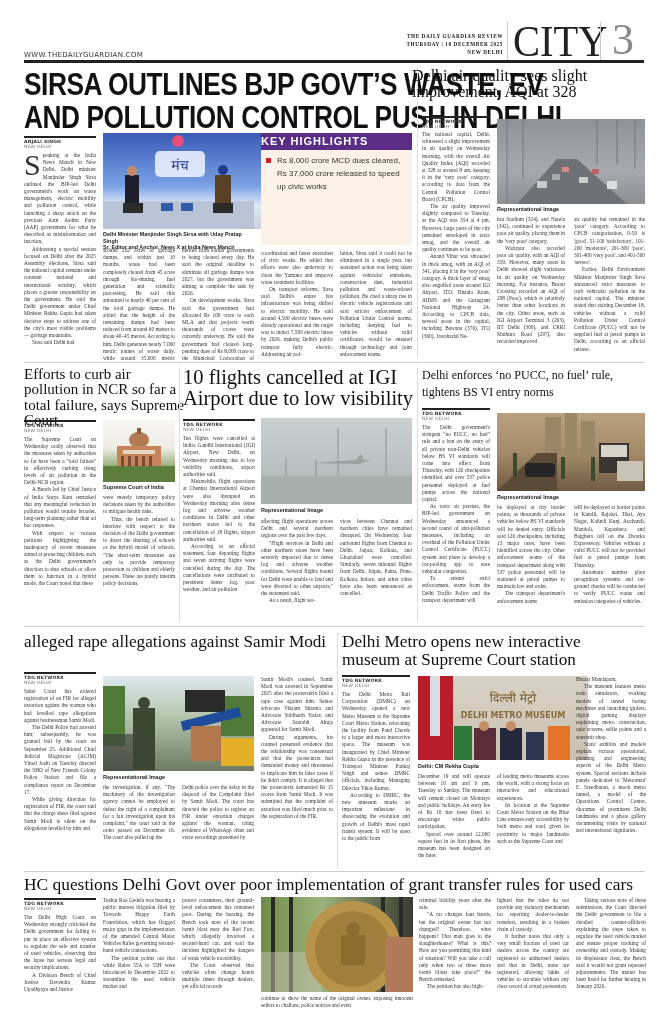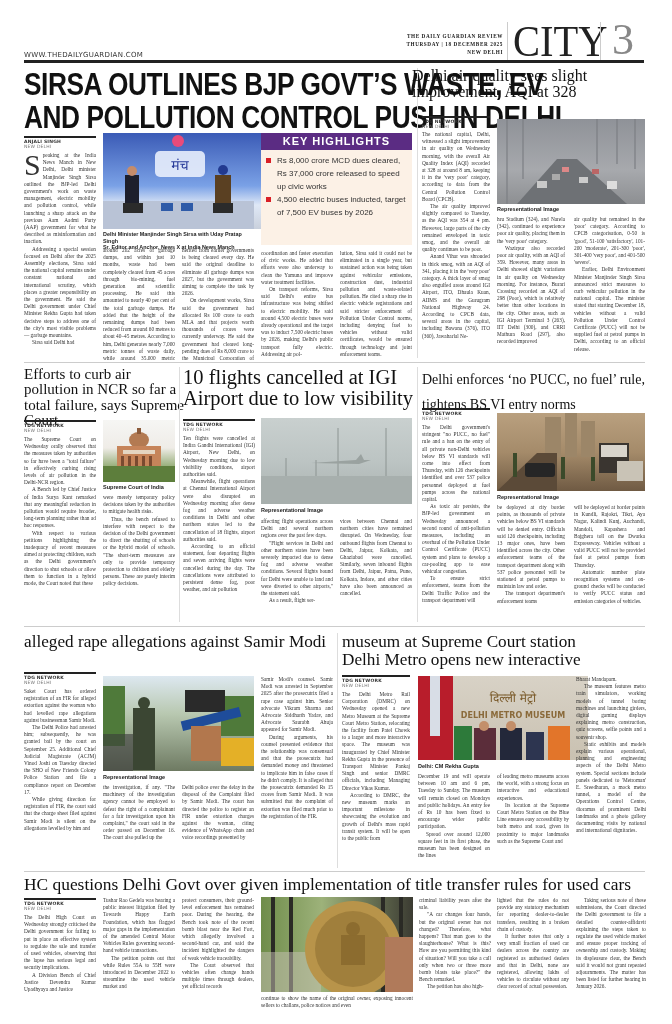--- a/index.html
+++ b/index.html
@@ -17,21 +17,21 @@
 .h-serif{font-family:"Liberation Serif",serif;color:#111;line-height:1.02}
 .byline-rule{height:2px;background:#222}
 .byline{font:bold 4.5px "DejaVu Sans",sans-serif;color:#333;letter-spacing:.2px}
 .byline-loc{font:4.5px "DejaVu Sans",sans-serif;color:#777;letter-spacing:.2px}
 .col{font:5.3px/7.2px "Liberation Serif",serif;color:#333;text-align:justify;overflow:hidden}
 .col p{text-indent:8px}
 .dropcap{float:left;font:30px/22px "Liberation Serif",serif;margin:2px 2px 0 0}
 .caption{font:bold 5.5px/7px "Liberation Sans",sans-serif;color:#222}
 .photo{overflow:hidden}
 .kh-box{background:#fcf1e6}
-.kh-title{background:#5b2c83;color:#fff;font:bold 11px "Liberation Sans",sans-serif;letter-spacing:1px;text-align:center;line-height:17px}
+.kh-title{background:#5b2c83;color:#fff;font:bold 11px "Liberation Sans",sans-serif;letter-spacing:1px;line-height:17px}
 .kh-item{font:8px/13px "Liberation Sans",sans-serif;color:#333;padding-left:14px;position:relative}
 .kh-bullet{position:absolute;left:3px;top:4px;width:5px;height:5px;background:#d91f26}
 .vline{width:1px;background:#ddd}
 .hline{height:1px;background:#ccc}
 </style>
 </head>
 <body>
 
 <div class="abs masthead-url">WWW.THEDAILYGUARDIAN.COM</div>
 <div class="abs masthead-meta">
@@ -86,21 +86,20 @@
 </div>
 <div class="abs col" style="left:182px;top:247px;width:72px;height:113px">
   <span>herited from earlier governments is being cleared every day. He said the original deadline to eliminate all garbage dumps was 2027, but the government was aiming to complete the task by 2026.</span>
   <p>On development works, Sirsa said the government had allocated Rs 100 crore to each MLA and that projects worth thousands of crores were currently underway. He said the government had cleared long-pending dues of Rs 8,000 crore to the Municipal Corporation of Delhi and released Rs 37,000 crore, enabling smoother</p>
 </div>
 
 <div class="abs kh-box" style="left:261px;top:133px;width:151px;height:112px">
   <div class="kh-title">KEY HIGHLIGHTS</div>
   <div style="padding:4px 4px 0 2px">
     <div class="kh-item"><span class="kh-bullet"></span><span>Rs 8,000 crore MCD dues cleared, Rs 37,000 crore released to speed up civic works</span></div>
-    <div class="kh-item"><span class="kh-bullet"></span><span>4,500 electric buses inducted, target of 7,500 EV buses by 2026</span></div>
   </div>
 </div>
 <div class="abs col" style="left:261px;top:250px;width:72px;height:110px">
   <span>coordination and faster execution of civic works. He added that efforts were also underway to clean the Yamuna and improve water treatment facilities.</span>
   <p>On transport reforms, Sirsa said Delhi's entire bus infrastructure was being shifted to electric mobility. He said around 4,500 electric buses were already operational and the target was to induct 7,500 electric buses by 2026, making Delhi's public transport fully electric. Addressing air pol-</p>
 </div>
 <div class="abs col" style="left:340px;top:250px;width:72px;height:110px">
   <span>lution, Sirsa said it could not be eliminated in a single year, but sustained action was being taken against vehicular emissions, construction dust, industrial pollution and waste-related pollution. He cited a sharp rise in electric vehicle registrations and said stricter enforcement of Pollution Under Control norms, including denying fuel to vehicles without valid certificates, would be ensured through technology and joint enforcement teams.</span>
 </div>
 
@@ -207,21 +206,21 @@
 <div class="abs col" style="left:261px;top:518px;width:72px;height:104px">
   <span>affecting flight operations across Delhi and several northern regions over the past few days.</span>
   <p>"Flight services in Delhi and other northern states have been severely impacted due to dense fog and adverse weather conditions. Several flights bound for Delhi were unable to land and were diverted to other airports," the statement said.</p>
   <p>As a result, flight ser-</p>
 </div>
 <div class="abs col" style="left:340px;top:518px;width:72px;height:104px">
   <span>vices between Chennai and northern cities have remained disrupted. On Wednesday, four outbound flights from Chennai to Delhi, Jaipur, Kolkata, and Ghaziabad were cancelled. Similarly, seven inbound flights from Delhi, Jaipur, Patna, Pune, Kolkata, Indore, and other cities have also been announced as cancelled.</span>
 </div>
 
 <div class="abs vline" style="left:417px;top:367px;height:255px"></div>
-<div class="abs h-serif" style="left:422px;top:367px;width:230px;font-size:14px;line-height:25px">Delhi enforces ‘no PUCC, no fuel’ rule, tightens BS VI entry norms</div>
+<div class="abs h-serif" style="left:422px;top:367px;width:230px;font-size:12px;line-height:17px">Delhi enforces ‘no PUCC, no fuel’ rule, tightens BS VI entry norms</div>
 <div class="abs byline-rule" style="left:422px;top:408px;width:68px"></div>
 <div class="abs" style="left:422px;top:411px">
   <div class="byline">TDG NETWORK</div>
   <div class="byline-loc">NEW DELHI</div>
 </div>
 <div class="abs col" style="left:422px;top:424px;width:68px;height:198px">
   <span>The Delhi government's stringent "no PUCC, no fuel" rule and a ban on the entry of all private non-Delhi vehicles below BS VI standards will come into effect from Thursday, with 126 checkpoints identified and over 537 police personnel deployed at fuel pumps across the national capital.</span>
   <p>As toxic air persists, the BJP-led government on Wednesday announced a second round of anti-pollution measures, including an overhaul of the Pollution Under Control Certificate (PUCC) system and plans to develop a car-pooling app to ease vehicular congestion.</p>
   <p>To ensure strict enforcement, teams from the Delhi Traffic Police and the transport department will</p>
 </div>
@@ -287,22 +286,22 @@
 <div class="abs col" style="left:182px;top:784px;width:72px;height:84px">
   <span>Delhi police over the delay in the disposal of the Complaint filed by Samir Modi. The court has directed the police to register an FIR under extortion charges against the woman, citing evidence of WhatsApp chats and voice recordings presented by</span>
 </div>
 <div class="abs col" style="left:261px;top:676px;width:72px;height:192px">
   <span>Samir Modi's counsel. Samir Modi was arrested in September 2025 after the prosecutrix filed a rape case against him. Senior advocate Vikram Sharma and Advocate Siddharth Yadav, and Advocate Saurabh Ahuja appeared for Samir Modi.</span>
   <p>During arguments, his counsel presented evidence that the relationship was consensual and that the prosecutrix had demanded money and threatened to implicate him in false cases if he didn't comply. It is alleged that the prosecutrix demanded Rs 15 crores from Samir Modi. It was submitted that the complaint of extortion was filed much prior to the registration of the FIR.</p>
 </div>
 
 <div class="abs vline" style="left:337px;top:633px;height:235px"></div>
 <div class="abs h-serif" style="left:342px;top:633px;width:300px;font-size:17.2px;line-height:18px">
+  <div>Delhi Metro opens new interactive</div>
   <div>museum at Supreme Court station</div>
-  <div>Delhi Metro opens new interactive</div>
 </div>
 <div class="abs byline-rule" style="left:342px;top:675px;width:68px"></div>
 <div class="abs" style="left:342px;top:678px">
   <div class="byline">TDG NETWORK</div>
   <div class="byline-loc">NEW DELHI</div>
 </div>
 <div class="abs col" style="left:342px;top:691px;width:68px;height:177px">
   <span>The Delhi Metro Rail Corporation (DMRC) on Wednesday opened a new Metro Museum at the Supreme Court Metro Station, relocating the facility from Patel Chowk to a larger and more interactive space. The museum was inaugurated by Chief Minister Rekha Gupta in the presence of Transport Minister Pankaj Singh and senior DMRC officials, including Managing Director Vikas Kumar.</span>
   <p>According to DMRC, the new museum marks an important milestone in showcasing the evolution and growth of Delhi's mass rapid transit system. It will be open to the public from</p>
 </div>
@@ -331,21 +330,21 @@
   <p>Its location at the Supreme Court Metro Station on the Blue Line ensures easy accessibility by both metro and road, given its proximity to major landmarks such as the Supreme Court and</p>
 </div>
 <div class="abs col" style="left:576px;top:676px;width:70px;height:192px">
   <span>Bharat Mandapam.</span>
   <p>The museum features metro train simulators, working models of tunnel boring machines and launching girders, digital gaming displays explaining metro construction, quiz screens, selfie points and a souvenir shop.</p>
   <p>Static exhibits and models explain various operational, planning and engineering aspects of the Delhi Metro system. Special sections include panels dedicated to 'Metroman' E. Sreedharan, a mock metro tunnel, a model of the Operations Control Centre, dioramas of prominent Delhi landmarks and a photo gallery documenting visits by national and international dignitaries.</p>
 </div>
 
 <div class="abs hline" style="left:24px;top:871px;width:621px"></div>
 
-<div class="abs h-serif" style="left:24px;top:874px;width:640px;font-size:17.4px;line-height:20px;white-space:nowrap">HC questions Delhi Govt over given implementation of title transfer rules for used cars</div>
+<div class="abs h-serif" style="left:24px;top:874px;width:640px;font-size:17.4px;line-height:20px;white-space:nowrap">HC questions Delhi Govt over poor implementation of grant transfer rules for used cars</div>
 <div class="abs byline-rule" style="left:24px;top:898px;width:72px"></div>
 <div class="abs" style="left:24px;top:901px">
   <div class="byline">TDG NETWORK</div>
   <div class="byline-loc">NEW DELHI</div>
 </div>
 <div class="abs col" style="left:24px;top:914px;width:72px;height:106px">
   <span>The Delhi High Court on Wednesday strongly criticised the Delhi government for failing to put in place an effective system to regulate the sale and transfer of used vehicles, observing that the lapse has serious legal and security implications.</span>
   <p>A Division Bench of Chief Justice Devendra Kumar Upadhyaya and Justice</p>
 </div>
 <div class="abs col" style="left:103px;top:897px;width:72px;height:123px">

